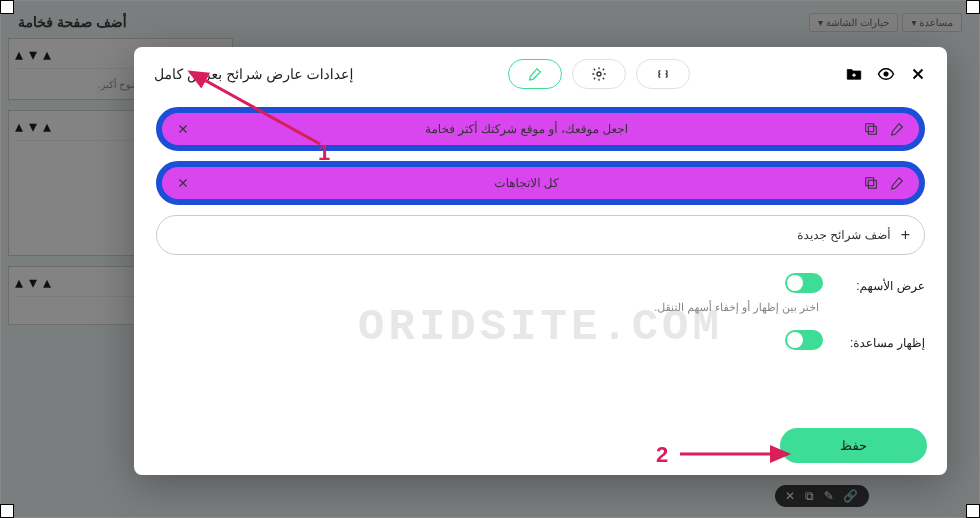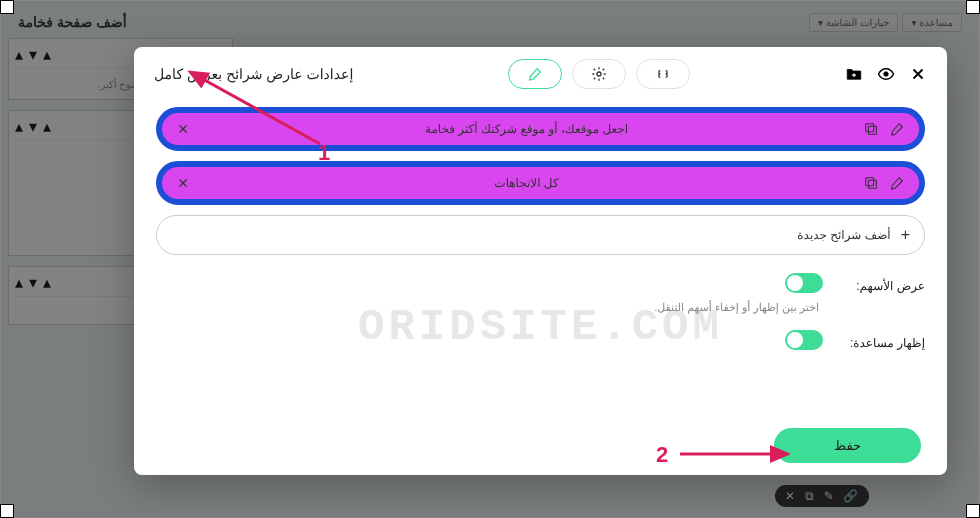--- a/index.html
+++ b/index.html
@@ -32,21 +32,21 @@
 .slide{border:6px solid #1d4ed8;background:#d946ef;border-radius:22px;padding:8px 14px;margin-bottom:10px;display:flex;align-items:center;gap:10px}
 .slide-txt{flex:1;text-align:center;font-size:12px;color:#333}
 .slide-ic{width:16px;height:16px;stroke:#333;fill:none;stroke-width:1.6;cursor:pointer}
 .slide-x{width:14px;height:14px;stroke:#333;stroke-width:2;cursor:pointer}
 .add{border:1px solid #ccc;background:#fff;border-radius:22px;padding:10px 14px;display:flex;align-items:center;gap:10px;font-size:12px;color:#333;cursor:pointer;margin-bottom:18px}
 .opt{display:flex;align-items:flex-end;gap:16px;margin-bottom:8px}
 .opt-l{font-size:12px;color:#222;min-width:86px;text-align:right}
 .toggle{width:38px;height:20px;background:#3ddc97;border-radius:10px;position:relative;cursor:pointer}
 .toggle::after{content:"";position:absolute;width:16px;height:16px;background:#fff;border-radius:50%;top:2px;left:2px}
 .opt-help{font-size:11px;color:#888;text-align:right;margin-bottom:16px;margin-right:106px}
-.m-foot{padding:12px 26px;display:flex;justify-content:flex-start}
+.m-foot{padding:12px 20px;display:flex;justify-content:flex-start}
 .save{background:#3ddc97;border:none;color:#222;border-radius:22px;padding:10px 60px;font-size:13px;cursor:pointer}
 .watermark{position:absolute;left:50%;top:255px;transform:translateX(-50%);font-size:44px;font-weight:bold;color:rgba(160,170,175,.28);letter-spacing:4px;pointer-events:none;font-family:Liberation Mono, monospace}
 .ann{position:absolute;pointer-events:none}
 .ann-num{color:#d91e5b;font-weight:bold;font-size:22px;font-family:Arial}
 .ann-line{stroke:#d91e5b;stroke-width:3;fill:none}
 .ann-head{fill:#d91e5b}
 .frame{position:absolute;inset:0;border:1px solid #888;pointer-events:none}
 .corner{position:absolute;width:14px;height:14px;background:#fff;border:1px solid #000}
 </style>
 </head>

